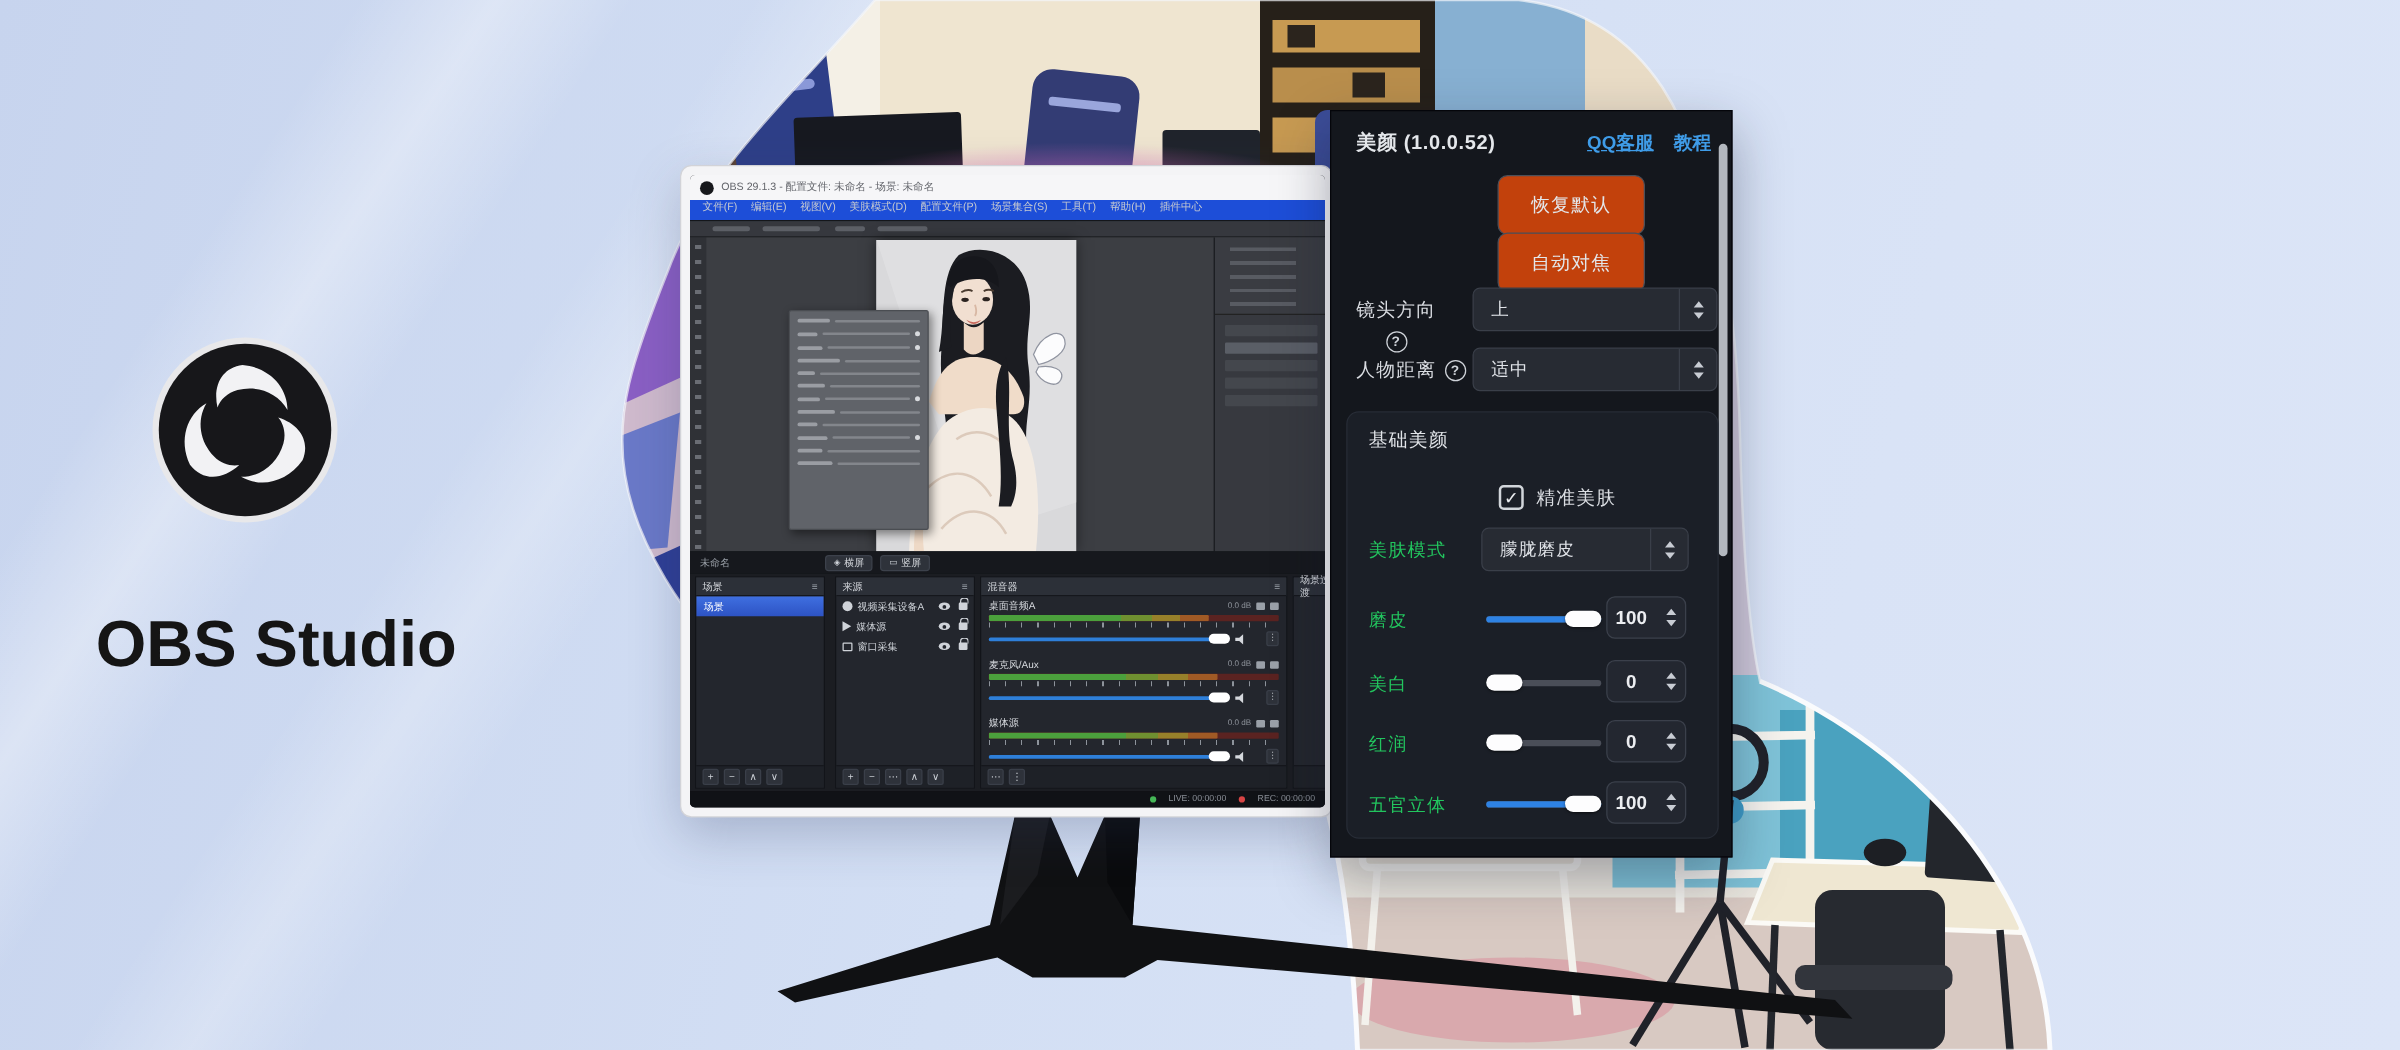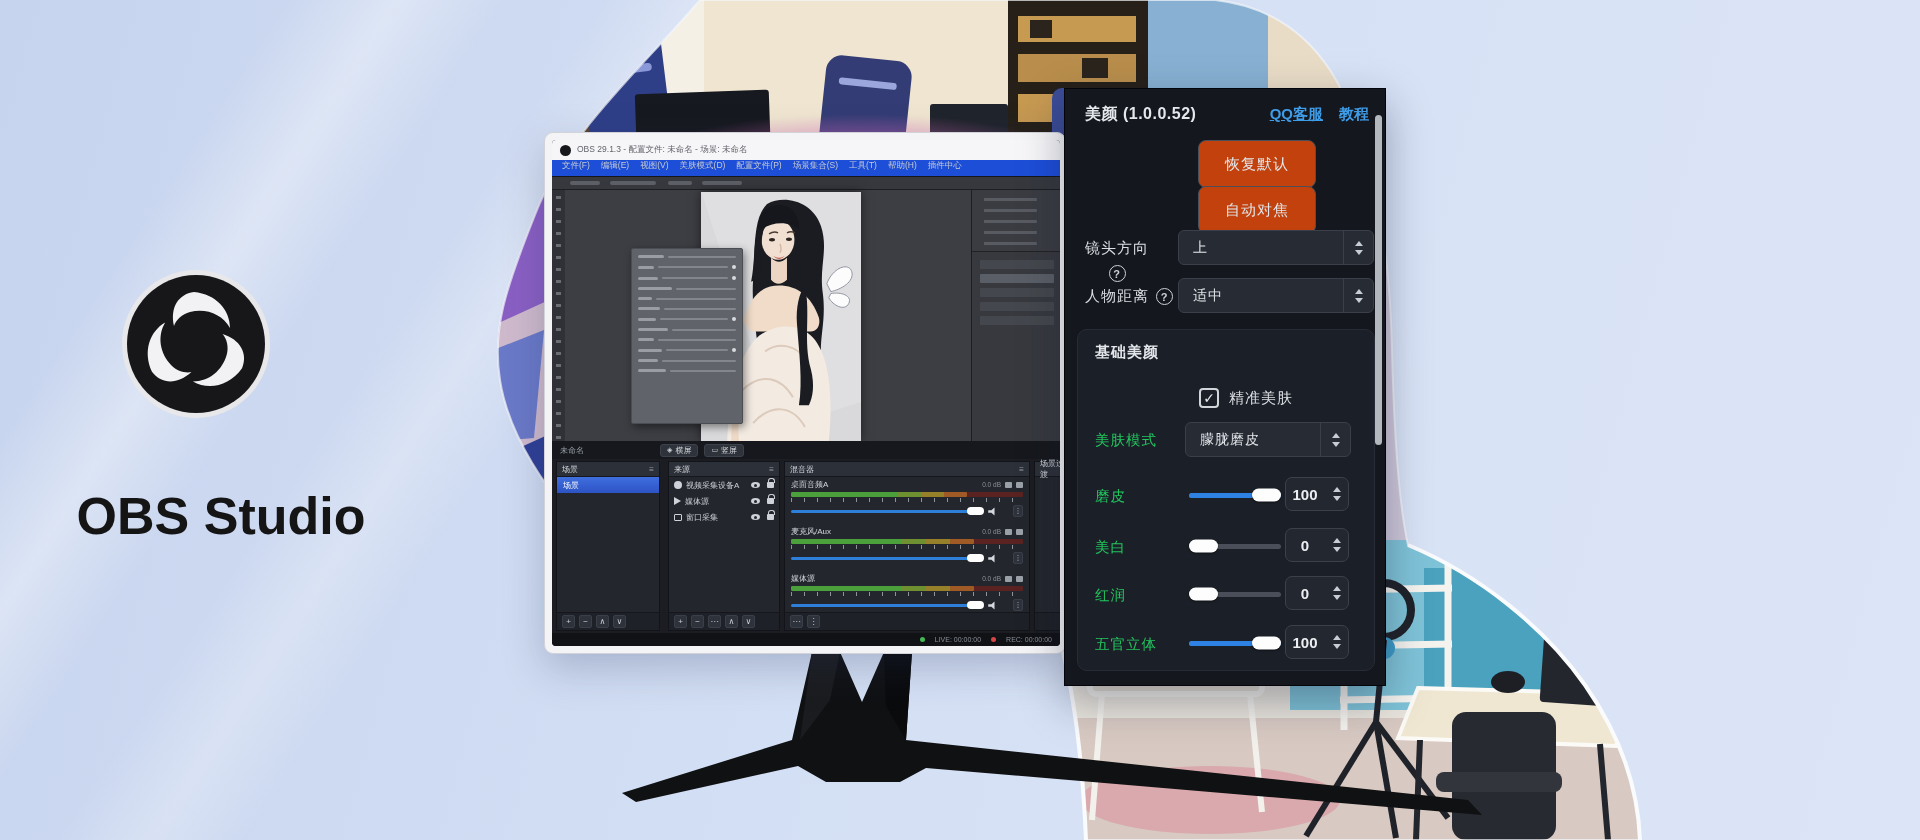--- a/index.html
+++ b/index.html
@@ -109,21 +109,21 @@
   .bp-row-label{position:absolute;left:20px;font-size:15px;color:#dadde2;letter-spacing:1px;display:flex;align-items:center;gap:7px;}
   .help{width:17px;height:17px;border:1.5px solid #cfd3d9;border-radius:50%;color:#cfd3d9;font-size:11px;font-weight:700;
     display:flex;align-items:center;justify-content:center;}
   .bp-select{position:absolute;background:#272b33;border:1px solid #3a3f49;border-radius:6px;height:35px;
     display:flex;align-items:center;}
   .bp-select .val{font-size:14px;color:#e0e3e8;padding-left:14px;letter-spacing:1px;flex:1;}
   .spin{width:30px;align-self:stretch;border-left:1px solid #3a3f49;display:flex;flex-direction:column;align-items:center;justify-content:center;gap:4px;}
   .tri-up{width:0;height:0;border-left:4.5px solid transparent;border-right:4.5px solid transparent;border-bottom:5px solid #c8ccd3;}
   .tri-dn{width:0;height:0;border-left:4.5px solid transparent;border-right:4.5px solid transparent;border-top:5px solid #c8ccd3;}
   .bsection{position:absolute;left:12px;top:240px;width:298px;height:342px;background:#1b1f27;border:1px solid #272c36;border-radius:10px;}
-  .bs-title{position:absolute;left:17px;top:13px;font-size:15px;font-weight:700;color:#e2e5e9;letter-spacing:1px;}
+  .bs-title{position:absolute;left:17px;top:13px;font-size:15px;font-weight:400;color:#e2e5e9;letter-spacing:1px;}
   .cbx-row{position:absolute;left:121px;top:58px;display:flex;align-items:center;gap:10px;}
   .cbx{width:20px;height:20px;border:2px solid #d2d6db;border-radius:4px;color:#e9ebee;font-size:14px;font-weight:700;
     display:flex;align-items:center;justify-content:center;line-height:1;}
   .cbx-label{font-size:15px;color:#dadde2;letter-spacing:1px;}
   .bs-label{position:absolute;left:17px;font-size:14.5px;color:#22c55e;letter-spacing:1px;}
   .slider{position:absolute;left:111px;width:92px;height:13px;}
   .sl-track{position:absolute;left:0;right:0;top:5px;height:5px;background:#4a4e58;border-radius:3px;}
   .sl-fill{position:absolute;left:0;top:5px;height:5px;background:#2e82e4;border-radius:3px;}
   .sl-handle{position:absolute;top:50%;width:29px;height:13px;background:#fdfdfe;border-radius:7px;box-shadow:0 1px 2px rgba(0,0,0,.5);}
   .valbox{position:absolute;left:207px;width:64px;height:34px;background:#232730;border:1px solid #3b404b;border-radius:7px;}

